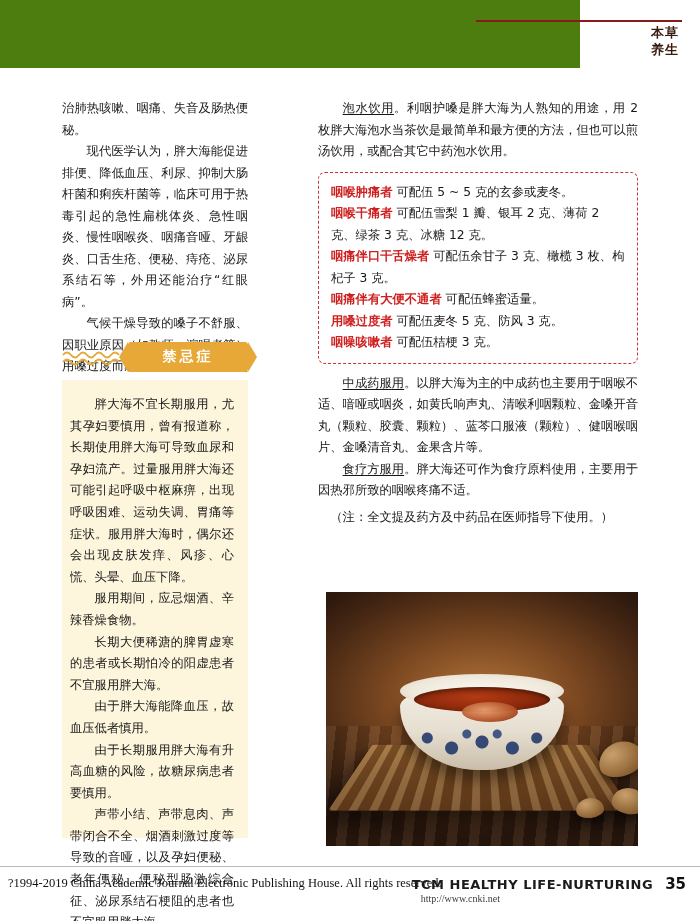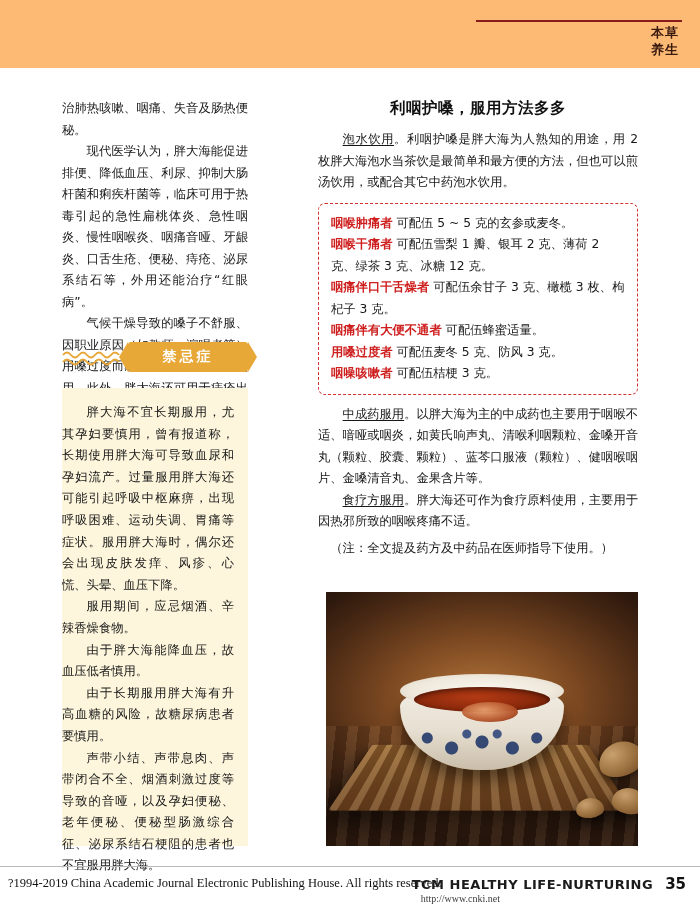--- a/index.html
+++ b/index.html
@@ -17,22 +17,22 @@
   }
   .page {
     position: absolute;
     inset: 0;
   }
 
   
   .header-band {
     position: absolute;
     left: 0; top: 0;
-    width: 700px; height: 68px;
-    background: #fdba74;
+    width: 580px; height: 68px;
+    background: #4d7c0f;
   }
   .header-rule {
     position: absolute;
     left: 476px; top: 20px;
     width: 206px; height: 2px;
     background: #8a1b1b;
   }
   .header-title {
     position: absolute;
     left: 648px; top: 24px;
@@ -153,25 +153,25 @@
     font-size: 14px;
     font-weight: bold;
     letter-spacing: 3px;
     text-align: center;
     line-height: 30px;
   }
 
   
   .cream-panel {
     position: absolute;
-    left: 62px; top: 388px;
+    left: 62px; top: 380px;
     width: 186px;
     height: 458px;
     background: #fdf6dd;
-    padding: 14px 14px 14px 0;
+    padding: 14px 14px 14px 8px;
     box-sizing: border-box;
   }
   .cream-panel .body-text {
     font-size: 12.3px;
     line-height: 21.6px;
   }
   .cream-panel p + p {
     margin-top: 0;
   }
 
@@ -351,28 +351,28 @@
     </svg>
     <div class="ribbon">
       <div class="ribbon-label">禁忌症</div>
     </div>
   </div>
 
   <div class="cream-panel">
     <div class="body-text">
       <p class="indent2">胖大海不宜长期服用，尤其孕妇要慎用，曾有报道称，长期使用胖大海可导致血尿和孕妇流产。过量服用胖大海还可能引起呼吸中枢麻痹，出现呼吸困难、运动失调、胃痛等症状。服用胖大海时，偶尔还会出现皮肤发痒、风疹、心慌、头晕、血压下降。</p>
       <p class="indent2">服用期间，应忌烟酒、辛辣香燥食物。</p>
+      <p class="indent2">长期大便稀溏的脾胃虚寒的患者或长期怕冷的阳虚患者不宜服用胖大海。</p>
       <p class="indent2">由于胖大海能降血压，故血压低者慎用。</p>
       <p class="indent2">由于长期服用胖大海有升高血糖的风险，故糖尿病患者要慎用。</p>
       <p class="indent2">声带小结、声带息肉、声带闭合不全、烟酒刺激过度等导致的音哑，以及孕妇便秘、老年便秘、便秘型肠激综合征、泌尿系结石梗阻的患者也不宜服用胖大海。</p>
     </div>
   </div>
 
   <div class="col-right">
-    <div class="section-heading">利咽护嗓，服用方法多多</div>
 
     <div class="body-text" style="text-indent:2em;">
       <span class="uline">泡水饮用</span><span>。利咽护嗓是胖大海为人熟知的用途，用 2 枚胖大海泡水当茶饮是最简单和最方便的方法，但也可以煎汤饮用，或配合其它中药泡水饮用。</span>
     </div>
 
     <div class="recipe-box">
       <div class="recipe-row">
         <span class="rec-key">咽喉肿痛者</span>
         <span>可配伍 5 ~ 5 克的玄参或麦冬。</span>
       </div>

